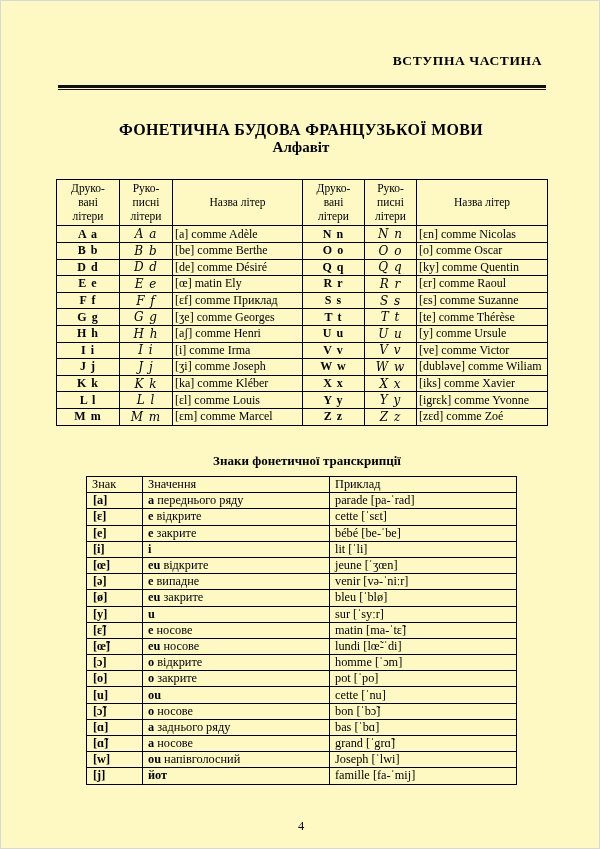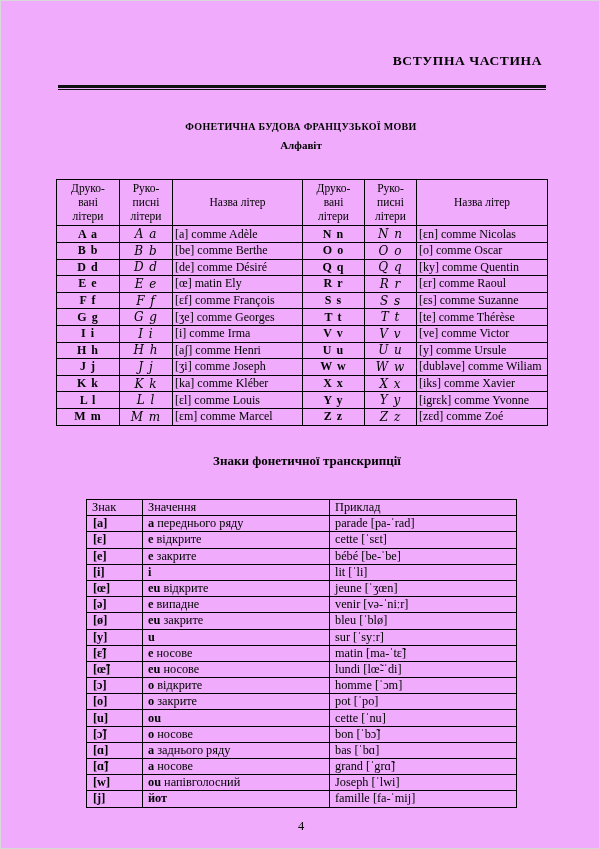--- a/index.html
+++ b/index.html
@@ -1,56 +1,56 @@
 <!DOCTYPE html>
 <html><head>
 <meta charset="utf-8">
 <style>
   * { margin:0; padding:0; box-sizing:border-box; }
   html,body { background:#f4f4f4; }
   body { font-family:"Liberation Serif","DejaVu Serif",serif; color:#000; }
   .page {
     position:relative; width:600px; height:849px; margin:0 auto;
-    background:#f0abfc; border:1px solid #d8d8d8; overflow:hidden;
+    background:#fef9c3; border:1px solid #d8d8d8; overflow:hidden;
   }
   .running-head {
     position:absolute; top:52px; right:57px;
     font-weight:bold; font-size:13.5px; letter-spacing:0.6px;
   }
   .header-rule {
     position:absolute; top:84px; left:57px; width:488px; height:5px;
     border-top:3px solid #101010; border-bottom:1px solid #101010;
   }
   .main-title {
     position:absolute; top:120px; left:0; width:600px; text-align:center;
-    font-weight:bold; font-size:10px; letter-spacing:0.3px;
+    font-weight:bold; font-size:16px; letter-spacing:0.3px;
   }
   .subtitle {
     position:absolute; top:138px; left:0; width:600px; text-align:center;
-    font-weight:bold; font-size:11px;
+    font-weight:bold; font-size:15px;
   }
   table { border-collapse:collapse; table-layout:fixed; }
   .alphabet {
     position:absolute; top:178px; left:55px; width:491px;
   }
   .alphabet th, .alphabet td { border:1px solid #000; vertical-align:middle; }
   .alphabet thead th {
     font-weight:normal; font-size:11.5px; line-height:1.2;
     white-space:pre-line; height:45px; padding:2px 7px;
   }
   .alphabet tbody td { height:16.6px; padding:0 2px; font-size:12px; }
   td.printed { text-align:center; font-weight:bold; font-size:12.5px; letter-spacing:1px; }
   td.script  { text-align:center; font-style:italic; font-size:12.5px; font-family:"DejaVu Serif",serif; letter-spacing:1px; }
   td.lname   { text-align:left; padding-left:5px; font-size:11.8px; }
   .trans-heading {
     position:absolute; top:452px; left:0; width:600px; text-align:center;
     font-weight:bold; font-size:13px;padding-left:12px;
   }
   .transcription {
-    position:absolute; top:498px; left:85px; width:430px;
+    position:absolute; top:475px; left:85px; width:430px;
   }
   .transcription th, .transcription td {
     border:1px solid #000; vertical-align:middle;
     font-size:12.3px; height:16.2px; padding:0 0 0 5px; text-align:left;
   }
   .transcription thead th { font-weight:normal; }
   td.sign { font-weight:bold; padding-left:6px; }
   td.meaning b { font-weight:bold; }
   .page-number {
     position:absolute; top:818px; left:0; width:600px; text-align:center;
@@ -124,48 +124,48 @@
           <td class="printed">E e</td>
           <td class="script">E e</td>
           <td class="lname">[œ] matin Ely</td>
           <td class="printed">R r</td>
           <td class="script">R r</td>
           <td class="lname">[ɛr] comme Raoul</td>
         </tr>
         <tr>
           <td class="printed">F f</td>
           <td class="script">F f</td>
-          <td class="lname">[ɛf] comme François</td>
+          <td class="lname">[ɛf] comme Приклад</td>
           <td class="printed">S s</td>
           <td class="script">S s</td>
           <td class="lname">[ɛs] comme Suzanne</td>
         </tr>
         <tr>
           <td class="printed">G g</td>
           <td class="script">G g</td>
           <td class="lname">[ʒe] comme Georges</td>
           <td class="printed">T t</td>
           <td class="script">T t</td>
           <td class="lname">[te] comme Thérèse</td>
         </tr>
         <tr>
+          <td class="printed">H h</td>
+          <td class="script">H h</td>
+          <td class="lname">[aʃ] comme Henri</td>
+          <td class="printed">U u</td>
+          <td class="script">U u</td>
+          <td class="lname">[y] comme Ursule</td>
+        </tr>
+        <tr>
           <td class="printed">I i</td>
           <td class="script">I i</td>
           <td class="lname">[i] comme Irma</td>
           <td class="printed">V v</td>
           <td class="script">V v</td>
           <td class="lname">[ve] comme Victor</td>
-        </tr>
-        <tr>
-          <td class="printed">H h</td>
-          <td class="script">H h</td>
-          <td class="lname">[aʃ] comme Henri</td>
-          <td class="printed">U u</td>
-          <td class="script">U u</td>
-          <td class="lname">[y] comme Ursule</td>
         </tr>
         <tr>
           <td class="printed">J j</td>
           <td class="script">J j</td>
           <td class="lname">[ʒi] comme Joseph</td>
           <td class="printed">W w</td>
           <td class="script">W w</td>
           <td class="lname">[dubləve] comme  Wiliam</td>
         </tr>
         <tr>

